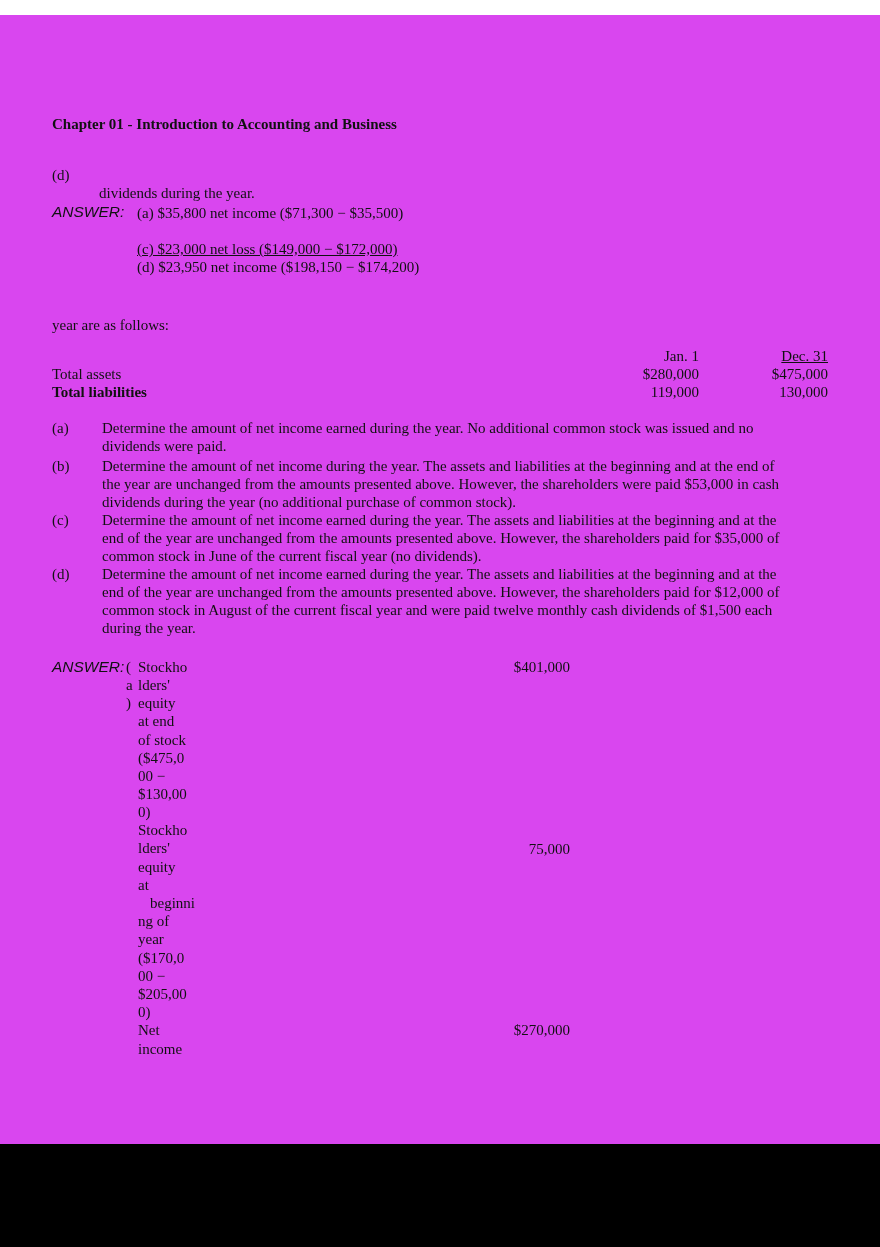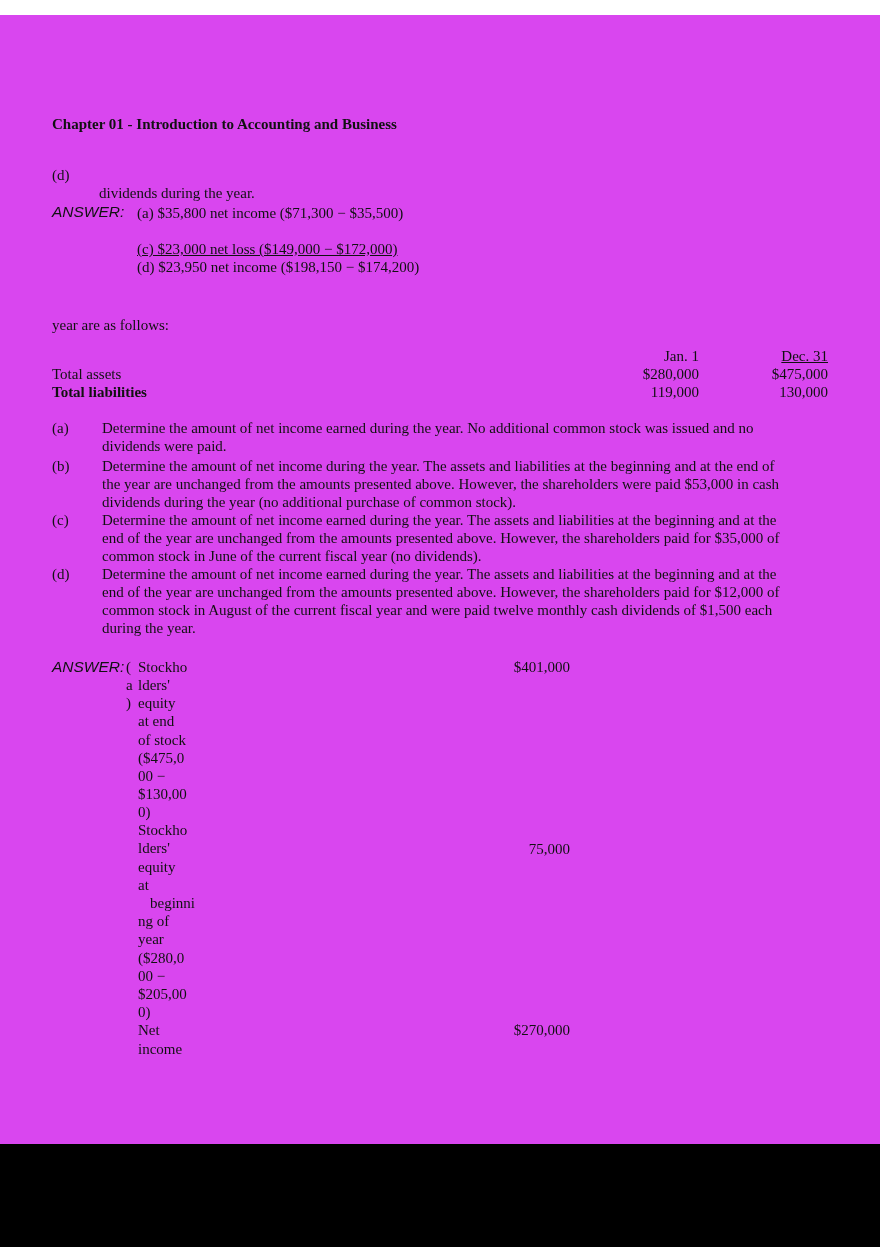--- a/index.html
+++ b/index.html
@@ -114,21 +114,21 @@
   </div>
 
   <div>
     <div class="abs" style="left:138px; top:806px;">Stockho</div>
     <div class="abs" style="left:138px; top:824px;">lders'</div>
     <div class="abs" style="left:138px; top:843px;">equity</div>
     <div class="abs" style="left:138px; top:861px;">at</div>
     <div class="abs" style="left:138px; top:879px;margin-left:12px;">beginni</div>
     <div class="abs" style="left:138px; top:897px;">ng of</div>
     <div class="abs" style="left:138px; top:915px;">year</div>
-    <div class="abs" style="left:138px; top:934px;">($280,0</div>
+    <div class="abs" style="left:138px; top:934px;">($170,0</div>
     <div class="abs" style="left:138px; top:952px;">00 −</div>
     <div class="abs" style="left:138px; top:970px;">$205,00</div>
     <div class="abs" style="left:138px; top:988px;">0)</div>
     <div class="abs right" style="left:470px; width:100px; top:825px;">75,000</div>
   </div>
 
   <div>
     <div class="abs" style="left:138px; top:1006px;">Net</div>
     <div class="abs" style="left:138px; top:1025px;">income</div>
     <div class="abs right" style="left:470px; width:100px; top:1006px;">$270,000</div>

